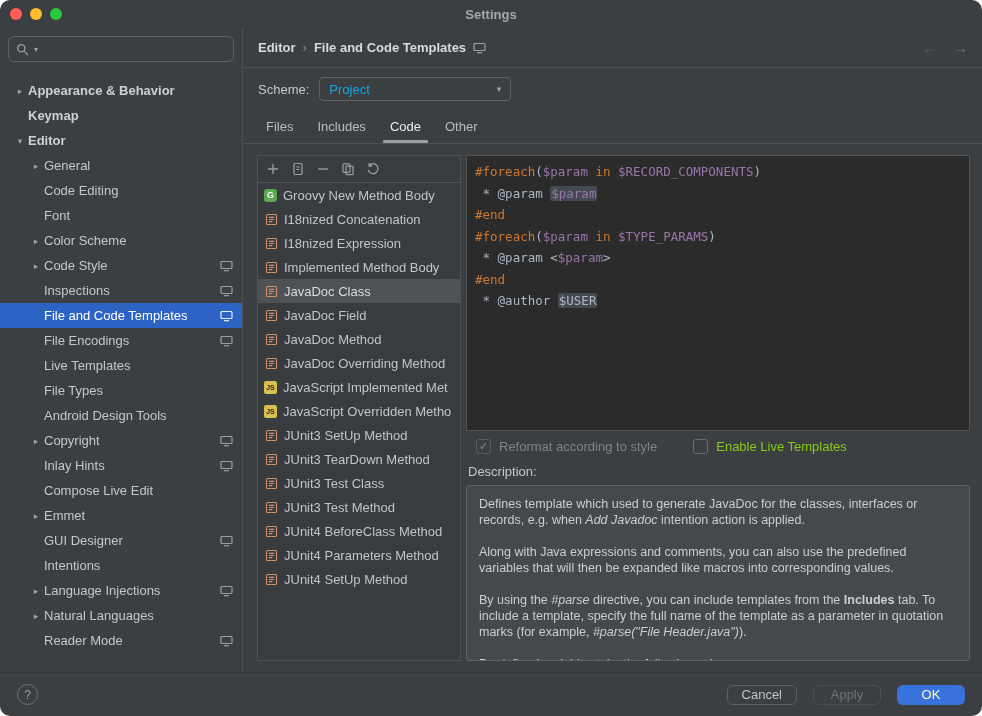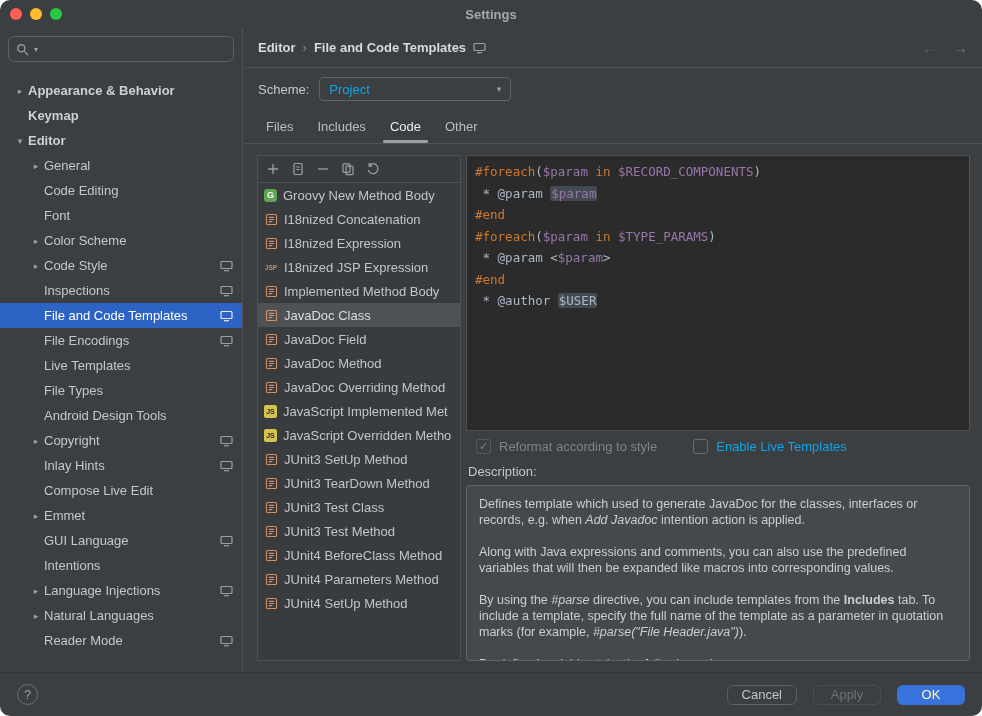--- a/index.html
+++ b/index.html
@@ -62,21 +62,21 @@
   .js-ic { background:#d8c04c; color:#2b2b2b; border-radius:2px; width:13px; height:13px; font-size:7px; font-weight:bold; }
   
   .editor-col { flex:1; display:flex; flex-direction:column; min-width:0; min-height:0; }
   .editor { height:276px; flex:none; background:#2b2b2b; border:1px solid #515151; padding:5px 8px; overflow:hidden;
     font-family:"DejaVu Sans Mono","Liberation Mono",monospace; font-size:12.5px; line-height:21.5px; white-space:pre; color:var(--editor_text,#a9b7c6); }
   .tok-kw { color:var(--keyword,#cc7832); }
   .tok-v { color:var(--variable,#9876aa); }
   .tok-t, .tok-p { color:var(--editor_text,#a9b7c6); }
   .hl { background:#434a52; border-radius:2px; padding:0 1px; }
   .opts-row { height:30px; flex:none; display:flex; align-items:center; gap:36px; padding:0 10px; }
-  .cb { display:flex; align-items:center; gap:8px; color:#0ea5e9; }
+  .cb { display:flex; align-items:center; gap:8px; color:#84cc16; }
   .cb-box { width:15px; height:15px; flex:none; border:1px solid #6b6e70; border-radius:3px; display:flex; align-items:center; justify-content:center; font-size:11px; color:#c5c8ca; }
   .cb.disabled { color:#808385; }
   .cb.disabled .cb-box { border-color:#595c5e; color:#8a8d8f; }
   .desc-label { flex:none; padding:3px 2px 6px; color:#c5c8ca; }
   .desc-box { flex:1; background:#46494b; border:1px solid #606365; border-radius:3px; padding:10px 12px; overflow:hidden;
     font-size:12.5px; line-height:16px; color:#cbced0; }
   .desc-box p { margin:0 0 16px; }
   .it { font-style:italic; } .bd { font-weight:bold; }
   
   .footer { position:absolute; left:0; right:0; bottom:0; height:44px; display:flex; align-items:center; padding:0 17px; border-top:1px solid #353839; }
@@ -216,21 +216,21 @@
         <div class="tree-item" style="padding-left: 28px;">
           <span class="chev"></span>
           <span class="lbl">Compose Live Edit</span>
         </div>
         <div class="tree-item" style="padding-left: 28px;">
           <span class="chev">▸</span>
           <span class="lbl">Emmet</span>
         </div>
         <div class="tree-item" style="padding-left: 28px;">
           <span class="chev"></span>
-          <span class="lbl">GUI Language</span>
+          <span class="lbl">GUI Designer</span>
           <span class="mon-ic">
             <svg width="13" height="12" viewBox="0 0 13 12" fill="none" stroke="currentColor" stroke-width="1.2">
               <rect x="1" y="1.5" width="11" height="7" rx="1"></rect>
               <path d="M4 10.7h5"></path>
             </svg>
           </span>
         </div>
         <div class="tree-item" style="padding-left: 28px;">
           <span class="chev"></span>
           <span class="lbl">Intentions</span>
@@ -346,24 +346,20 @@
             <div class="tpl-item">
               <span class="tpl-icon">
                 <svg width="13" height="13" viewBox="0 0 13 13" fill="none" stroke="#ce8e6c" stroke-width="1.1">
                   <rect x="1.5" y="1.5" width="10" height="10" rx="1"></rect>
                   <path d="M3.8 4.4h5.4M3.8 6.5h5.4M3.8 8.6h3.4"></path>
                 </svg>
               </span>
               <span>I18nized Expression</span>
             </div>
             <div class="tpl-item">
-              <span class="tpl-icon jsp-ic">JSP</span>
-              <span>I18nized JSP Expression</span>
-            </div>
-            <div class="tpl-item">
               <span class="tpl-icon">
                 <svg width="13" height="13" viewBox="0 0 13 13" fill="none" stroke="#ce8e6c" stroke-width="1.1">
                   <rect x="1.5" y="1.5" width="10" height="10" rx="1"></rect>
                   <path d="M3.8 4.4h5.4M3.8 6.5h5.4M3.8 8.6h3.4"></path>
                 </svg>
               </span>
               <span>Implemented Method Body</span>
             </div>
             <div class="tpl-item sel">
               <span class="tpl-icon">

